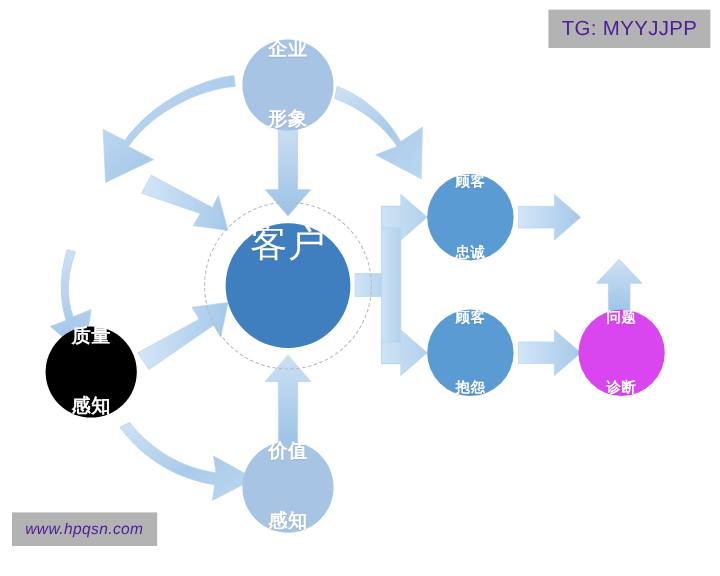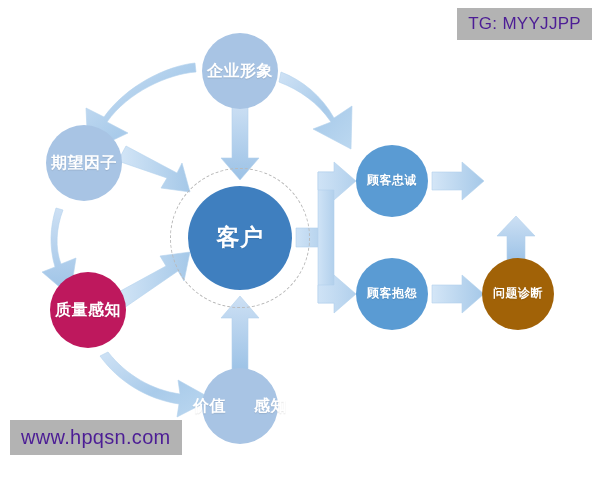--- a/index.html
+++ b/index.html
@@ -29,34 +29,34 @@
     top: 0;
     width: 600px;
     height: 480px;
   }
 
   
   .node {
     position: absolute;
     border-radius: 50%;
     display: flex;
-    flex-direction: row;
+    flex-direction: column;
     align-items: center;
-    justify-content: center;
+    justify-content: space-between;
     color: #ffffff;
     text-align: center;
     line-height: 1.12;
     letter-spacing: 0.5px;
     box-sizing: border-box;
   }
   .node .ln { display: block; white-space: nowrap; }
 
   .node-sat {
-    font-size: 23px;
-    font-weight: bold;
+    font-size: 31px;
+    font-weight: normal;
     text-shadow: 0 1px 1px rgba(0,0,0,0.10);
   }
   .node-outer {
     font-size: 16px;
     font-weight: bold;
     text-shadow: 0 1px 1px rgba(0,0,0,0.10);
   }
   .node-right {
     font-size: 12px;
     font-weight: bold;
@@ -76,21 +76,21 @@
     position: absolute;
     background: #b3b3b3;
     color: #4c1d95;
     font-size: 17px;
     line-height: 1;
     padding: 7px 11px 8px 11px;
     white-space: nowrap;
     letter-spacing: 0.3px;
   }
   #tag-badge { right: 8px; top: 8px; }
-  #site-watermark { left: 10px; bottom: 25px; font-size: 20px; }
+  #site-watermark { left: 10px; bottom: 25px; font-size: 13px; font-style: italic; }
 </style>
 </head>
 <body>
 
 <div id="canvas">
 
   <svg class="svg-layer" viewBox="0 0 600 480">
     <defs>
       <linearGradient id="gradA" x1="0" y1="0" x2="1" y2="1">
         <stop offset="0%" stop-color="#cfe2f5"></stop>
@@ -237,47 +237,43 @@
 
   <div class="node node-sat" style="left:188px; top:186px; width:104px; height:104px; background:#3f7fbf;">
     <span class="ln">客户</span>
   </div>
 
   <div class="node node-outer" style="left:202px; top:33px; width:76px; height:76px; background:#a8c4e4;">
     <span class="ln">企业</span>
     <span class="ln">形象</span>
   </div>
 
-  <div class="node node-outer" style="left:46px; top:125px; width:76px; height:76px; background:#a8c4e4;">
-    <span class="ln">期望</span>
-    <span class="ln">因子</span>
-  </div>
-
-  <div class="node node-outer" style="left:50px; top:272px; width:76px; height:76px; background:#be185d;">
+
+  <div class="node node-outer" style="left:38px; top:272px; width:76px; height:76px; background:#000000;">
     <span class="ln">质量</span>
     <span class="ln">感知</span>
   </div>
 
   <div class="node node-outer" style="left:202px; top:368px; width:76px; height:76px; background:#a8c4e4;gap:28px;">
     <span class="ln">价值</span>
     <span class="ln">感知</span>
   </div>
 
   <div class="node node-right" style="left:356px; top:145px; width:72px; height:72px; background:#5a9bd3;">
     <span class="ln">顾客</span>
     <span class="ln">忠诚</span>
   </div>
 
   <div class="node node-right" style="left:356px; top:258px; width:72px; height:72px; background:#5a9bd3;">
     <span class="ln">顾客</span>
     <span class="ln">抱怨</span>
   </div>
 
 
-  <div class="node node-right" style="left:482px; top:258px; width:72px; height:72px; background:#a16207;">
+  <div class="node node-right" style="left:482px; top:258px; width:72px; height:72px; background:#d946ef;">
     <span class="ln">问题</span>
     <span class="ln">诊断</span>
   </div>
 
   <div class="wm" id="tag-badge">TG: MYYJJPP</div>
 
   <div class="wm" id="site-watermark">www.hpqsn.com</div>
 
 </div>
 

